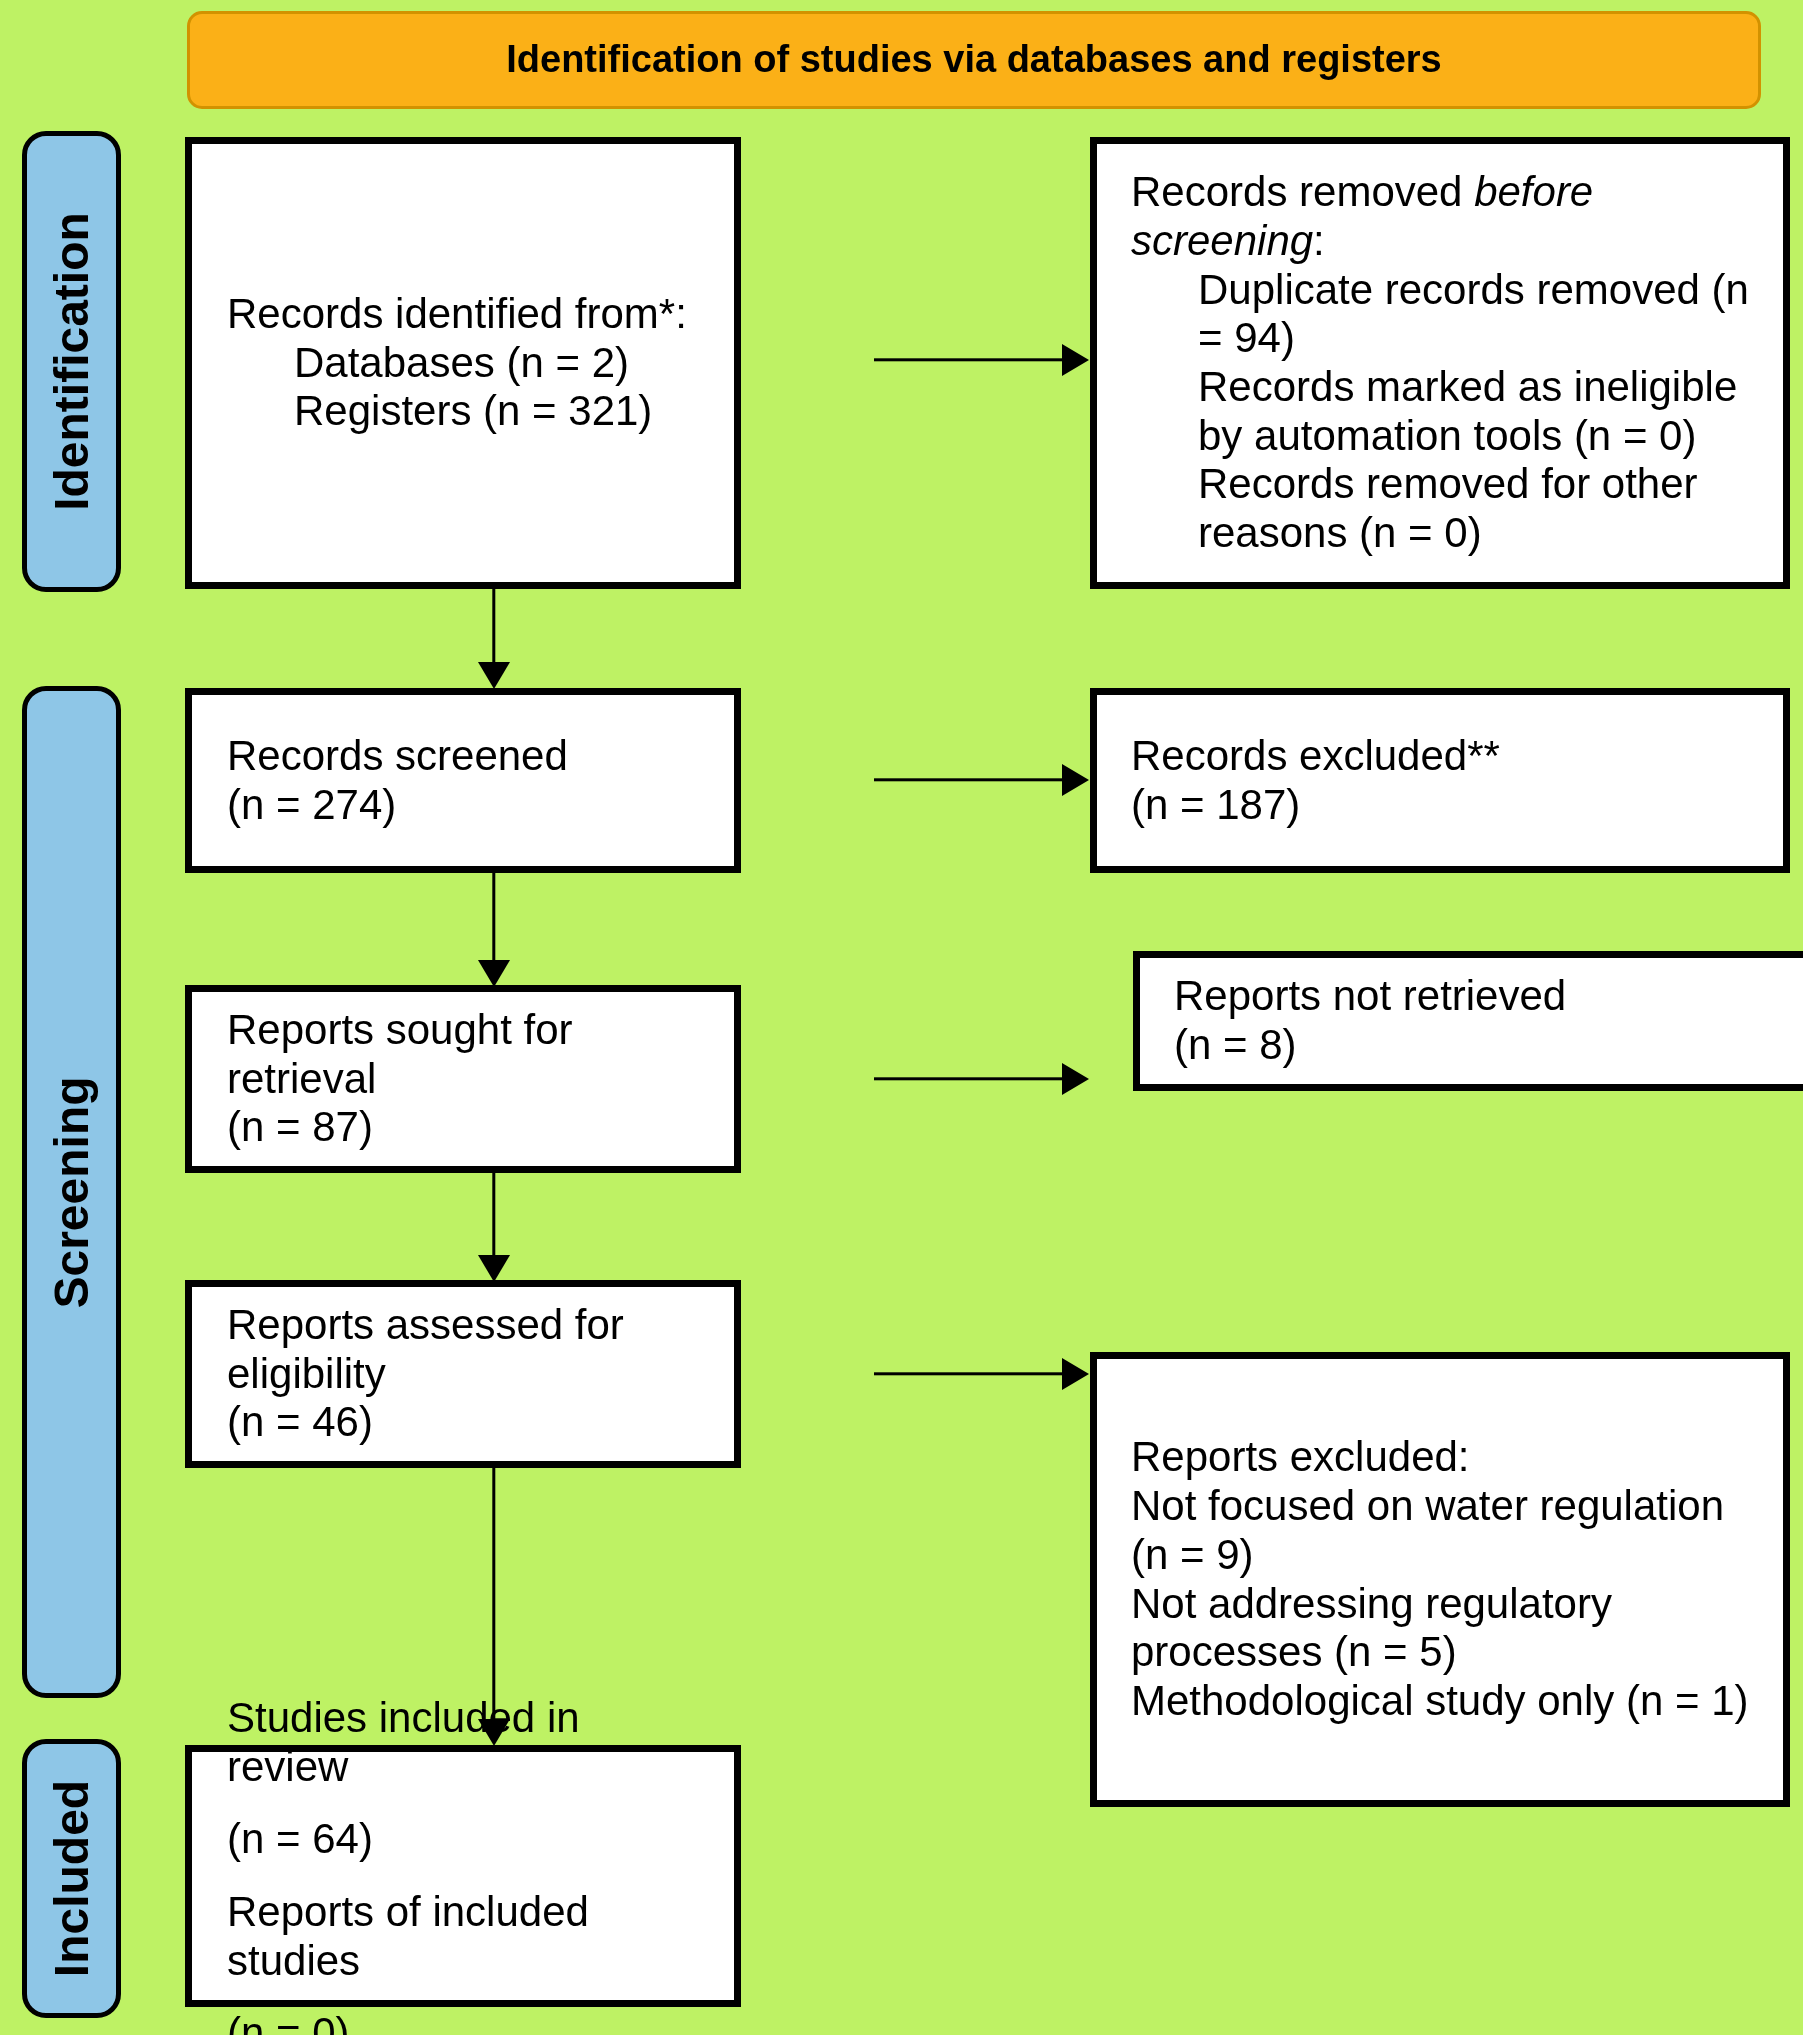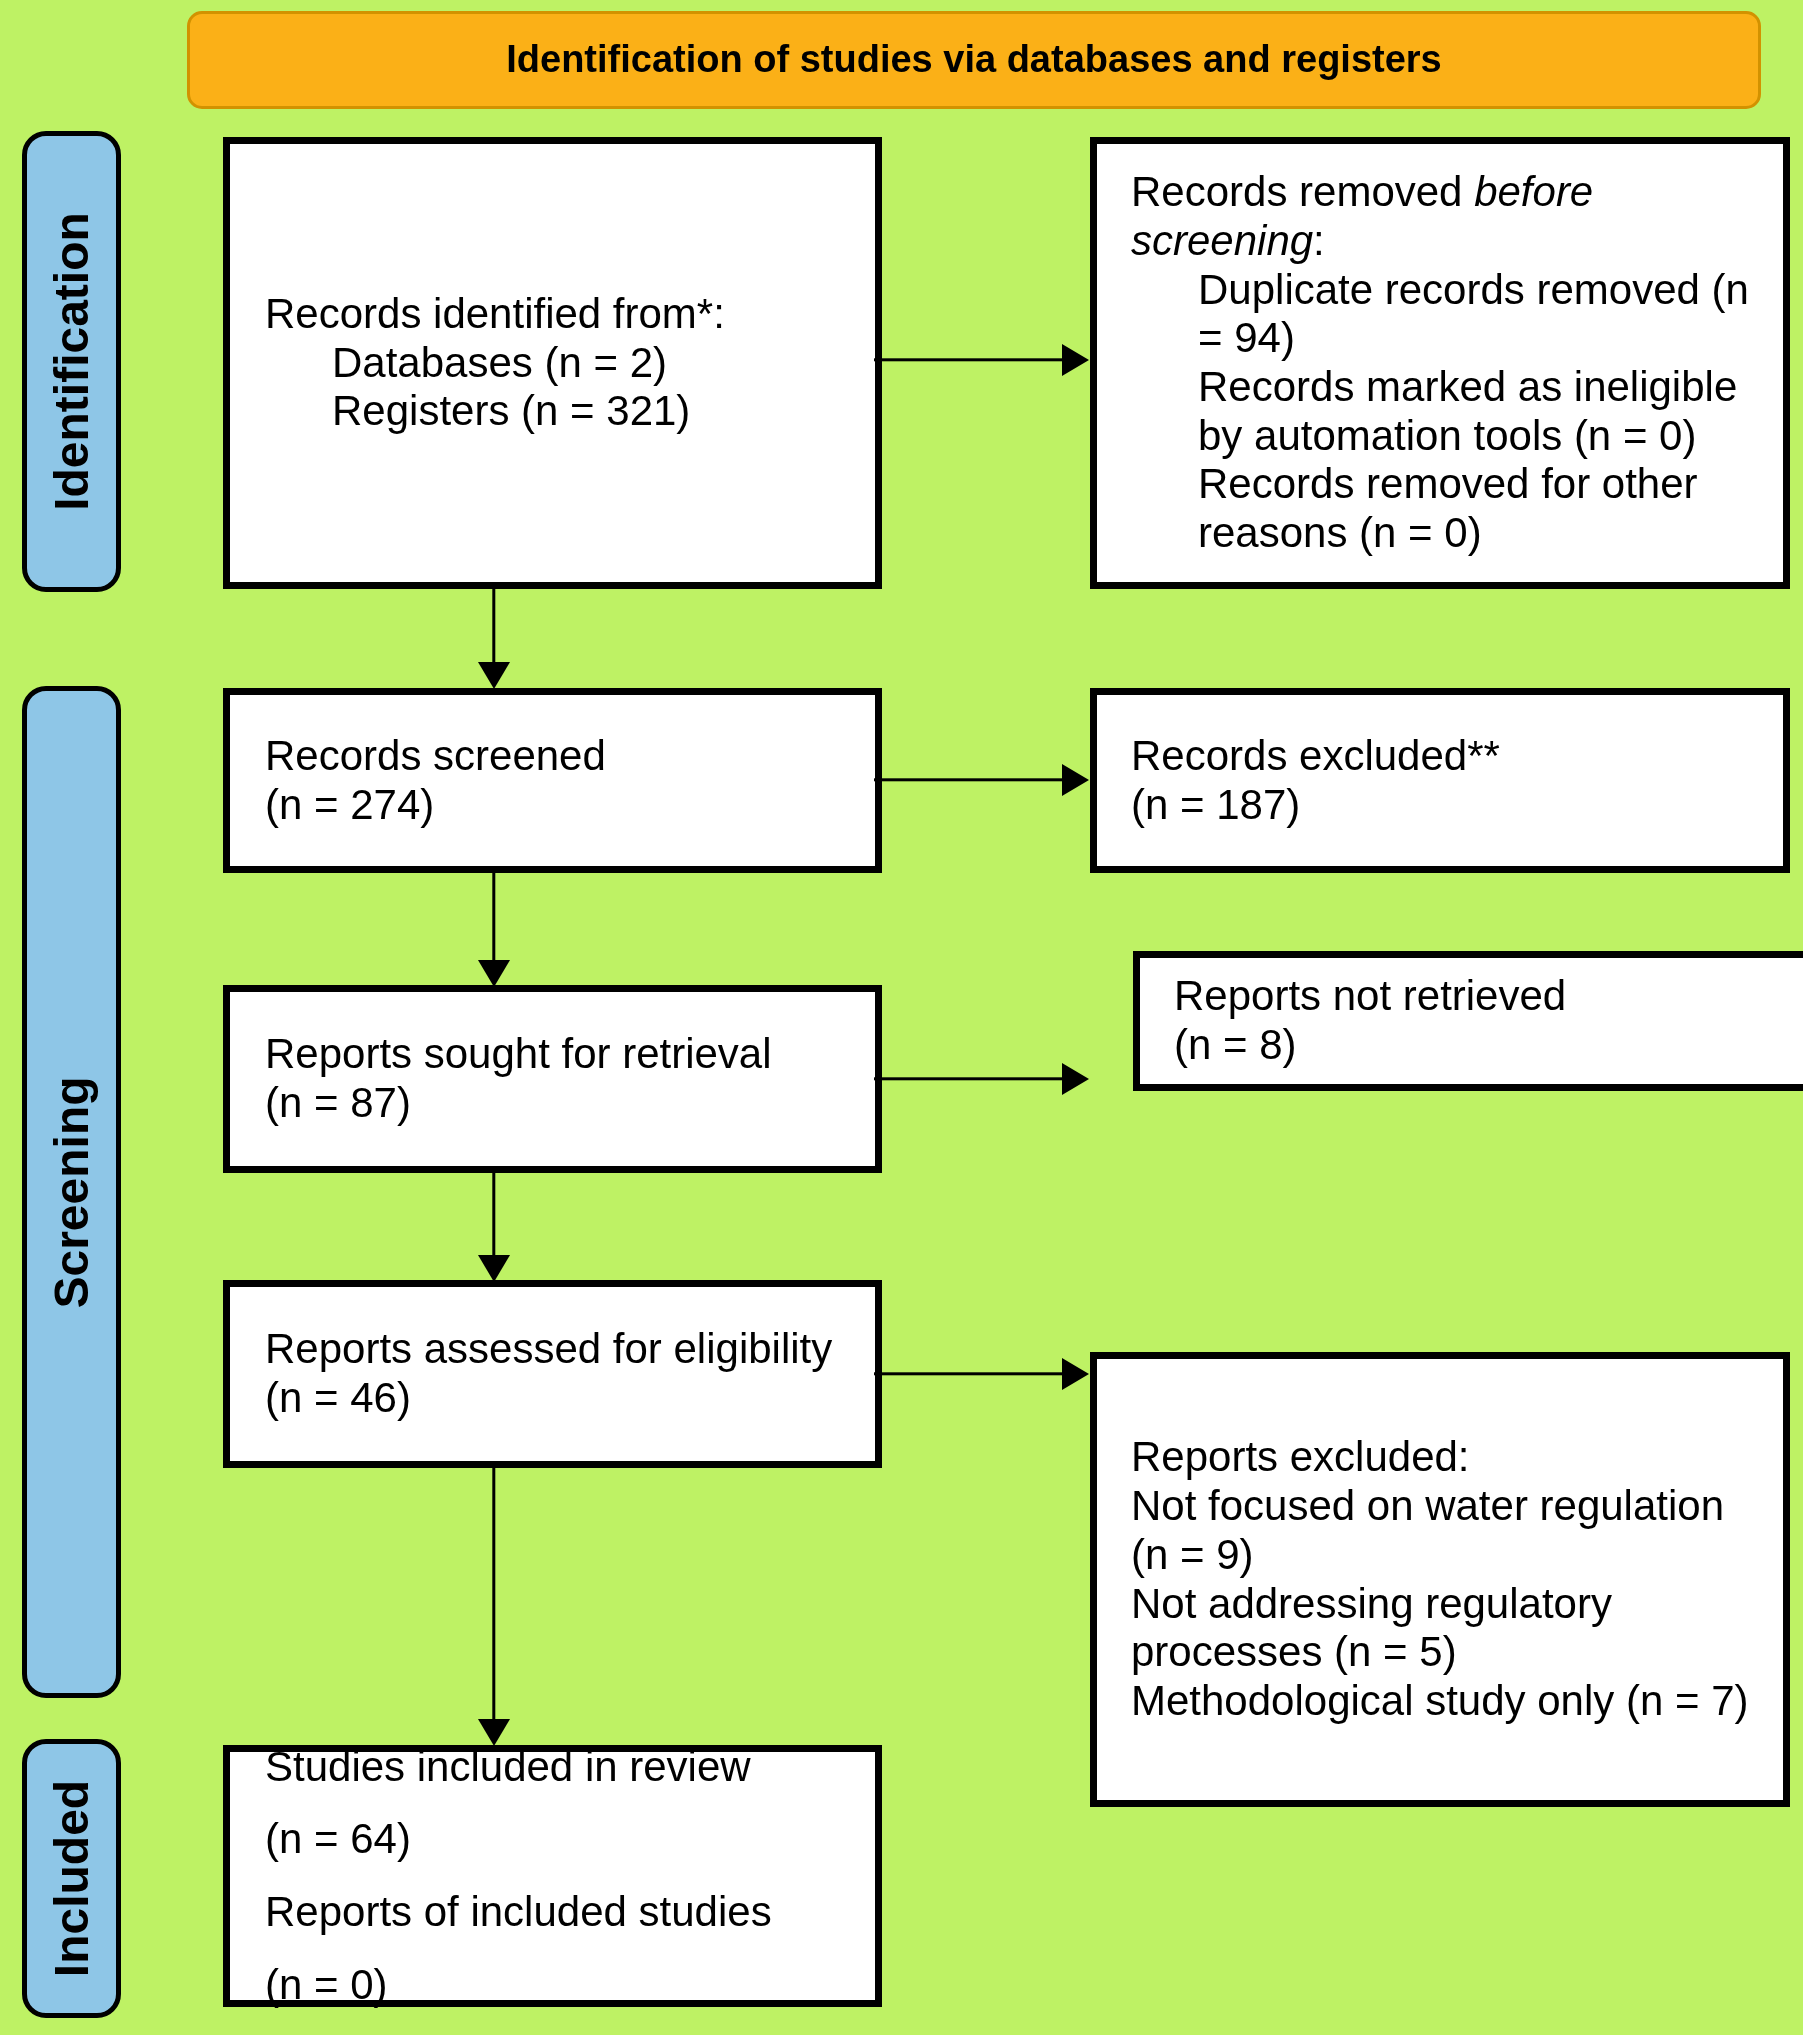--- a/index.html
+++ b/index.html
@@ -33,21 +33,21 @@
   .stage-screening{top:686px;height:1012px;}
   .stage-included{top:1739px;height:279px;}
   .stage-text{transform:rotate(-90deg);white-space:nowrap;font-size:48px;font-weight:bold;}
 
   
   .box{
     position:absolute;background:#fff;border:7.4px solid var(--box-border);
     display:flex;flex-direction:column;justify-content:center;
     font-size:42px;line-height:1.16;
   }
-  .col-left{left:185px;width:659px;padding:6.7px 27px 6.7px 35px;margin-left:38px;}
+  .col-left{left:185px;width:556px;padding:6.7px 27px 6.7px 35px;}
   .col-right{left:1090px;width:700px;padding:6.7px 32px 6.7px 34px;}
   .box-records-identified{top:137px;height:452px;}
   .box-records-screened{top:688px;height:185px;}
   .box-reports-sought{top:985px;height:188px;}
   .box-reports-assessed{top:1280px;height:188px;}
   .box-studies-included{top:1745px;height:262px;gap:24px;}
   .box-records-removed{top:137px;height:452px;}
   .box-records-excluded{top:688px;height:185px;}
   .box-reports-not-retrieved{top:951px;height:140px;margin-left:43px;}
   .box-reports-excluded{top:1352px;height:455px;}
@@ -134,21 +134,21 @@
 
   <div class="box col-right box-reports-not-retrieved">
     <div>Reports not retrieved</div>
     <div>(n = 8)</div>
   </div>
 
   <div class="box col-right box-reports-excluded">
     <div>Reports excluded:</div>
     <div>Not focused on water regulation (n = 9)</div>
     <div>Not addressing regulatory processes (n = 5)</div>
-    <div>Methodological study only (n = 7)</div>
+    <div>Methodological study only (n = 1)</div>
   </div>
 
   <div class="varrow arrow-down-1">
     <div class="shaft"></div>
     <div class="head"></div>
   </div>
   <div class="varrow arrow-down-2">
     <div class="shaft"></div>
     <div class="head"></div>
   </div>

